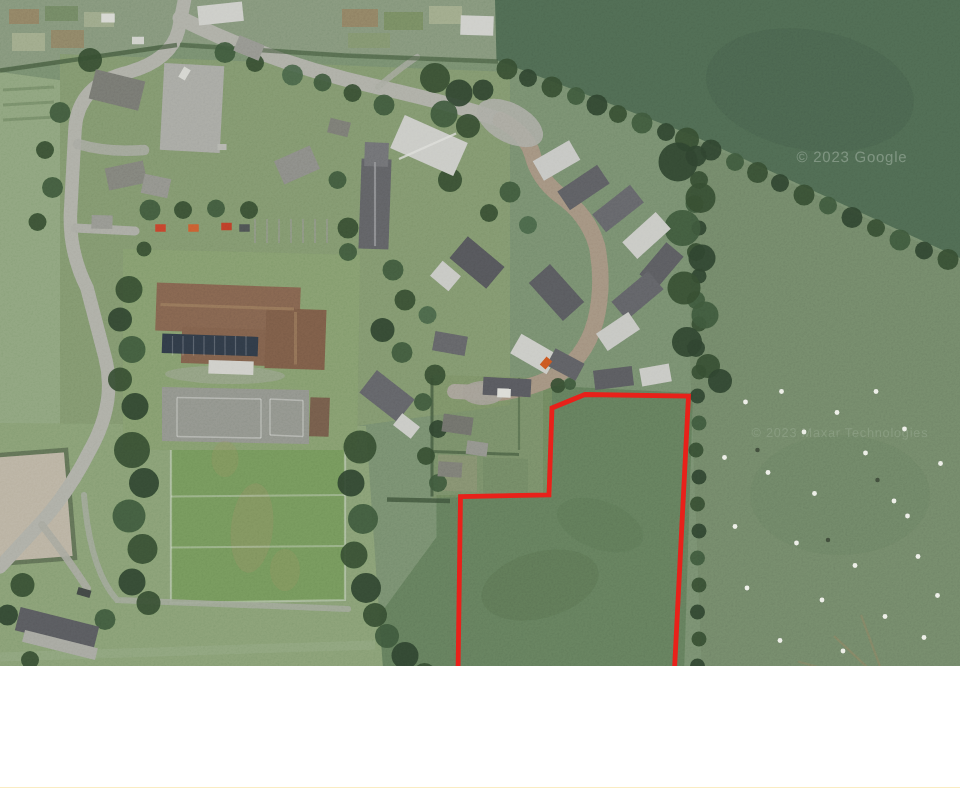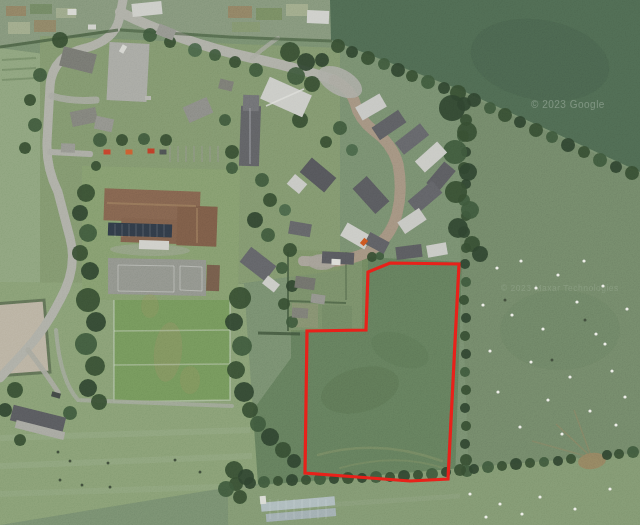--- a/index.html
+++ b/index.html
@@ -1,16 +1,16 @@
 <!DOCTYPE html>
 <html><head>
 <meta charset="utf-8">
 <style>
   html,body{margin:0;padding:0;background:#ffffff;}
-  .stage{width:640px;height:525px;position:relative;overflow:hidden;background:#eab308;
+  .stage{width:640px;height:444px;position:relative;overflow:hidden;background:#eab308;
          font-family:"Liberation Sans", sans-serif;}
   svg{display:block;}
   .noise{mix-blend-mode:overlay;}
   .wmark{letter-spacing:0.5px;}
 </style>
 </head>
 <body>
 
 <div class="stage">
   <svg id="scene" width="640" height="525" viewBox="0 0 640 525">

